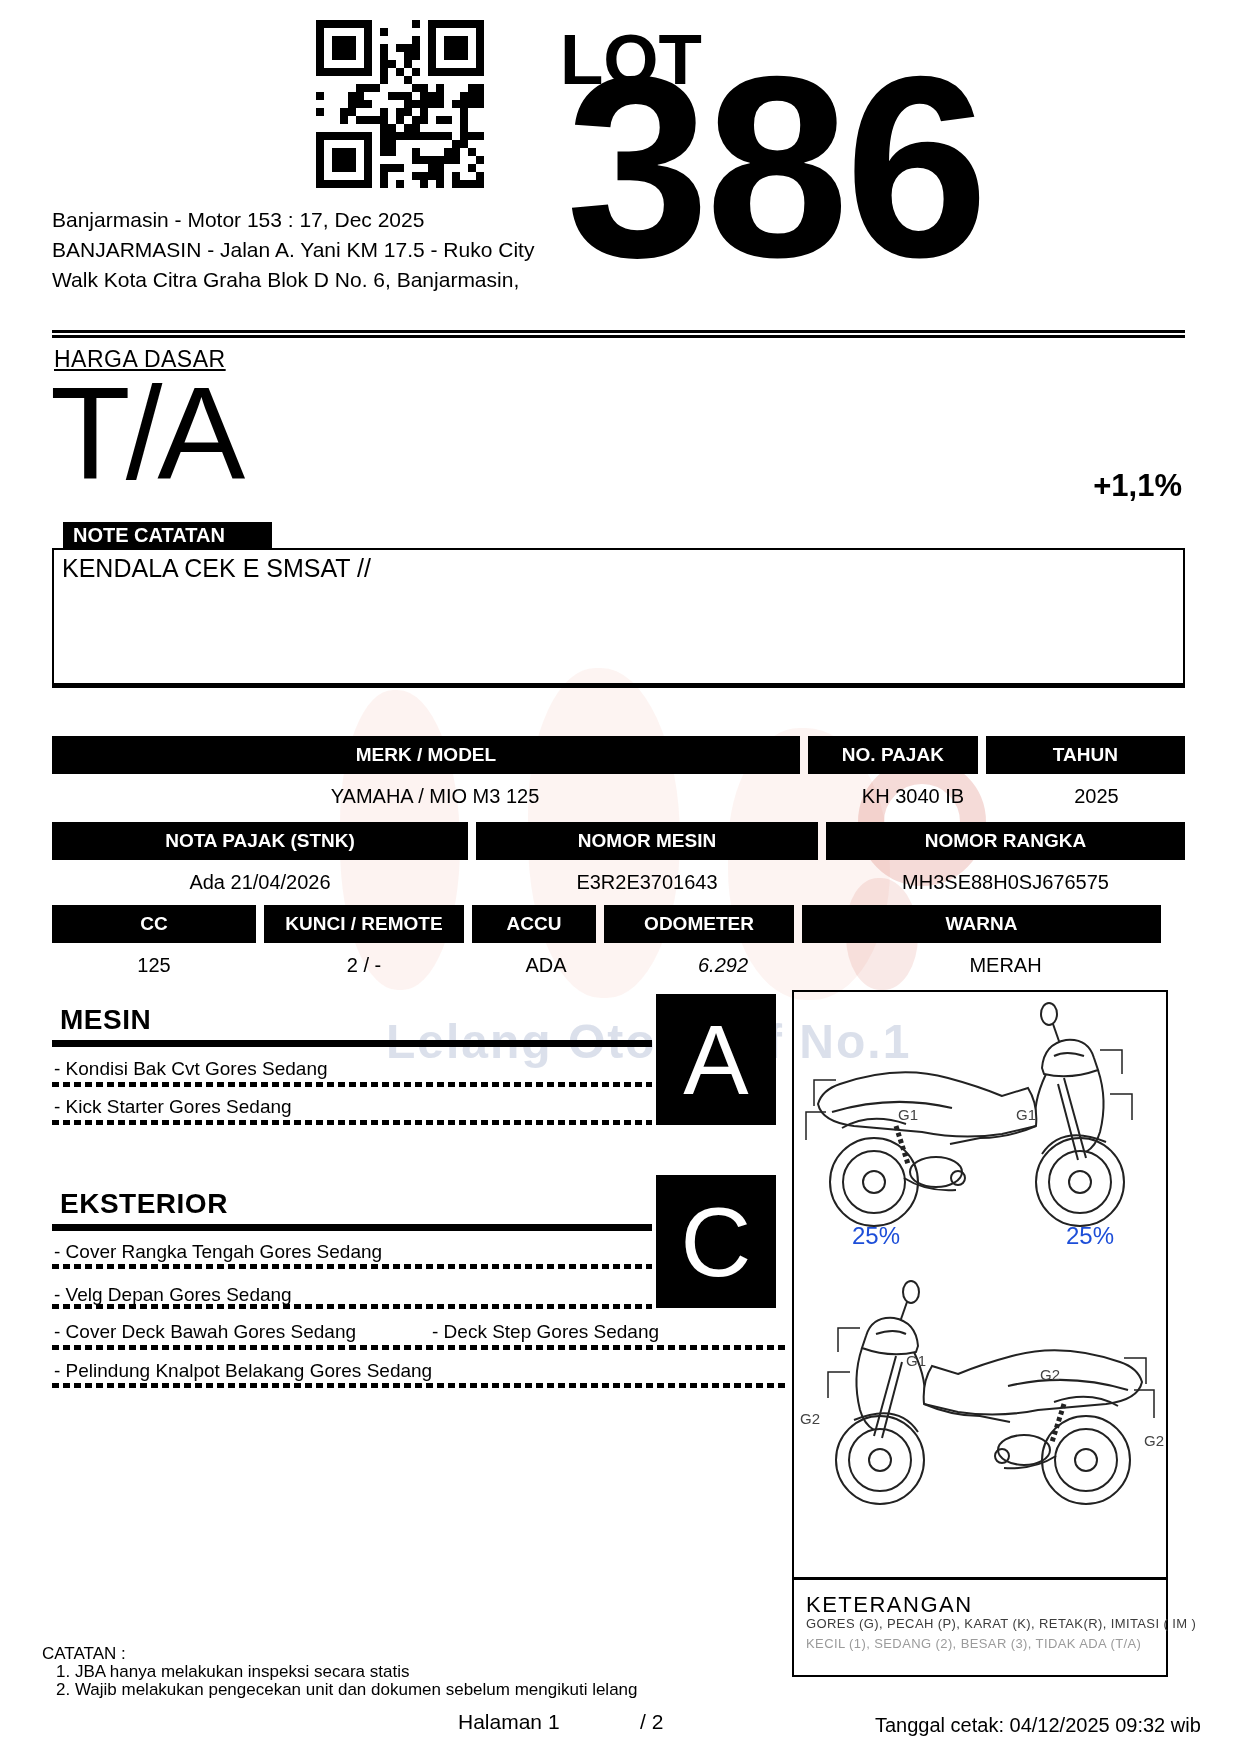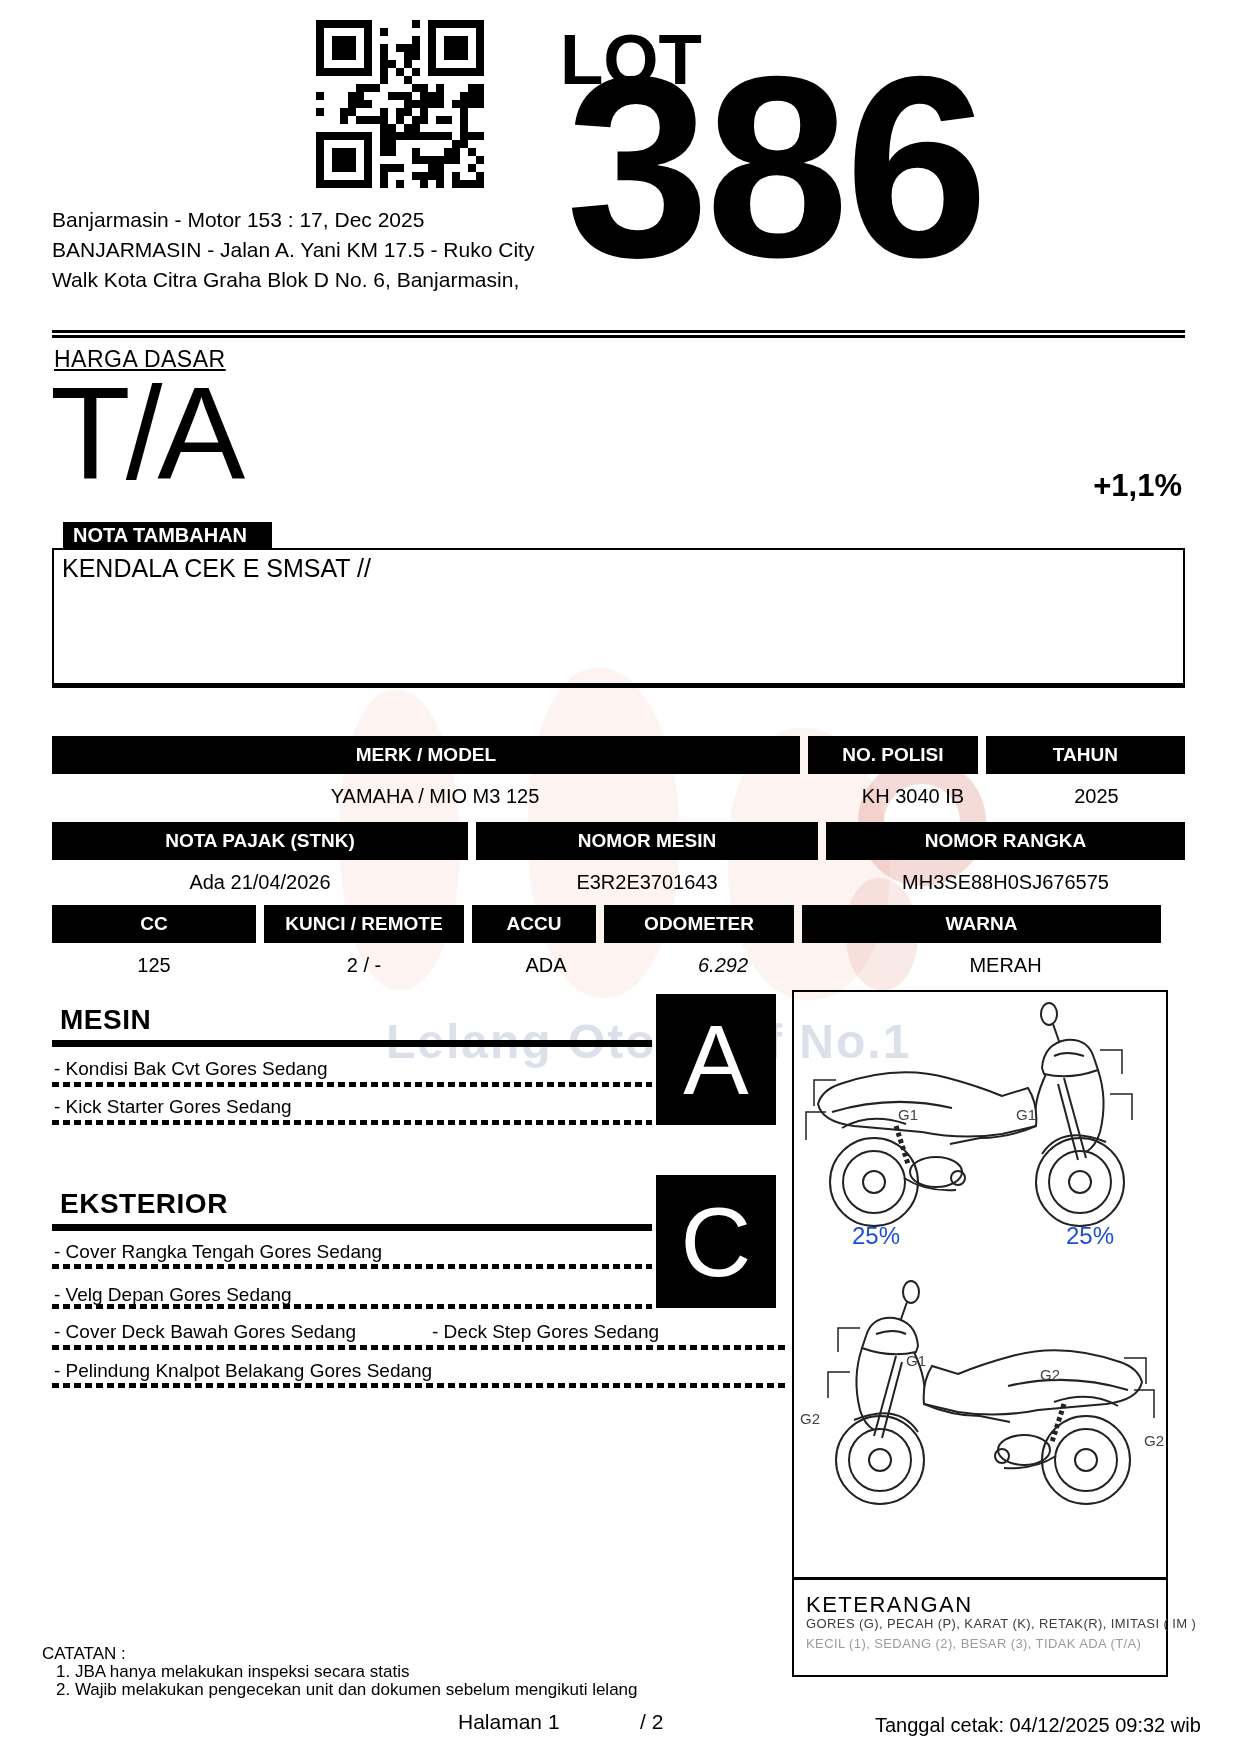--- a/index.html
+++ b/index.html
@@ -324,28 +324,28 @@
   <div class="abs z2 addr" style="left:52px;top:205px;">Banjarmasin - Motor 153 : 17, Dec 2025</div>
   <div class="abs z2 addr" style="left:52px;top:235px;">BANJARMASIN - Jalan A. Yani KM 17.5 - Ruko City</div>
   <div class="abs z2 addr" style="left:52px;top:265px;">Walk Kota Citra Graha Blok D No. 6, Banjarmasin,</div>
 
   <div class="abs z2 double-rule" style="left:52px;top:330px;"></div>
 
   <div class="abs z2 harga-label" style="left:54px;top:346px;">HARGA DASAR</div>
   <div class="abs z2 harga-value" style="left:50px;top:368px;">T/A</div>
   <div class="abs z2 harga-change" style="right:58px;top:468px;">+1,1%</div>
 
-  <div class="abs z2 note-label" style="left:63px;top:522px;">NOTA TAMBAHAN</div>
+  <div class="abs z2 note-label" style="left:63px;top:522px;">NOTE CATATAN</div>
   <div class="abs z2 note-box" style="left:52px;top:548px;">
     <span>KENDALA CEK E SMSAT //</span>
   </div>
 
   <div class="trow z2" style="top:736px;">
     <div class="th" style="width:766px;">MERK / MODEL</div>
-    <div class="th" style="width:174px;">NO. POLISI</div>
+    <div class="th" style="width:174px;">NO. PAJAK</div>
     <div class="th" style="width:204px;">TAHUN</div>
   </div>
   <div class="trow z2" style="top:779px;">
     <div class="td" style="width:766px;">YAMAHA / MIO M3 125</div>
     <div class="td" style="width:174px;">KH 3040 IB</div>
     <div class="td" style="width:177px;">2025</div>
   </div>
   <div class="trow z2" style="top:822px;">
     <div class="th" style="width:416px;">NOTA PAJAK (STNK)</div>
     <div class="th" style="width:342px;">NOMOR MESIN</div>

